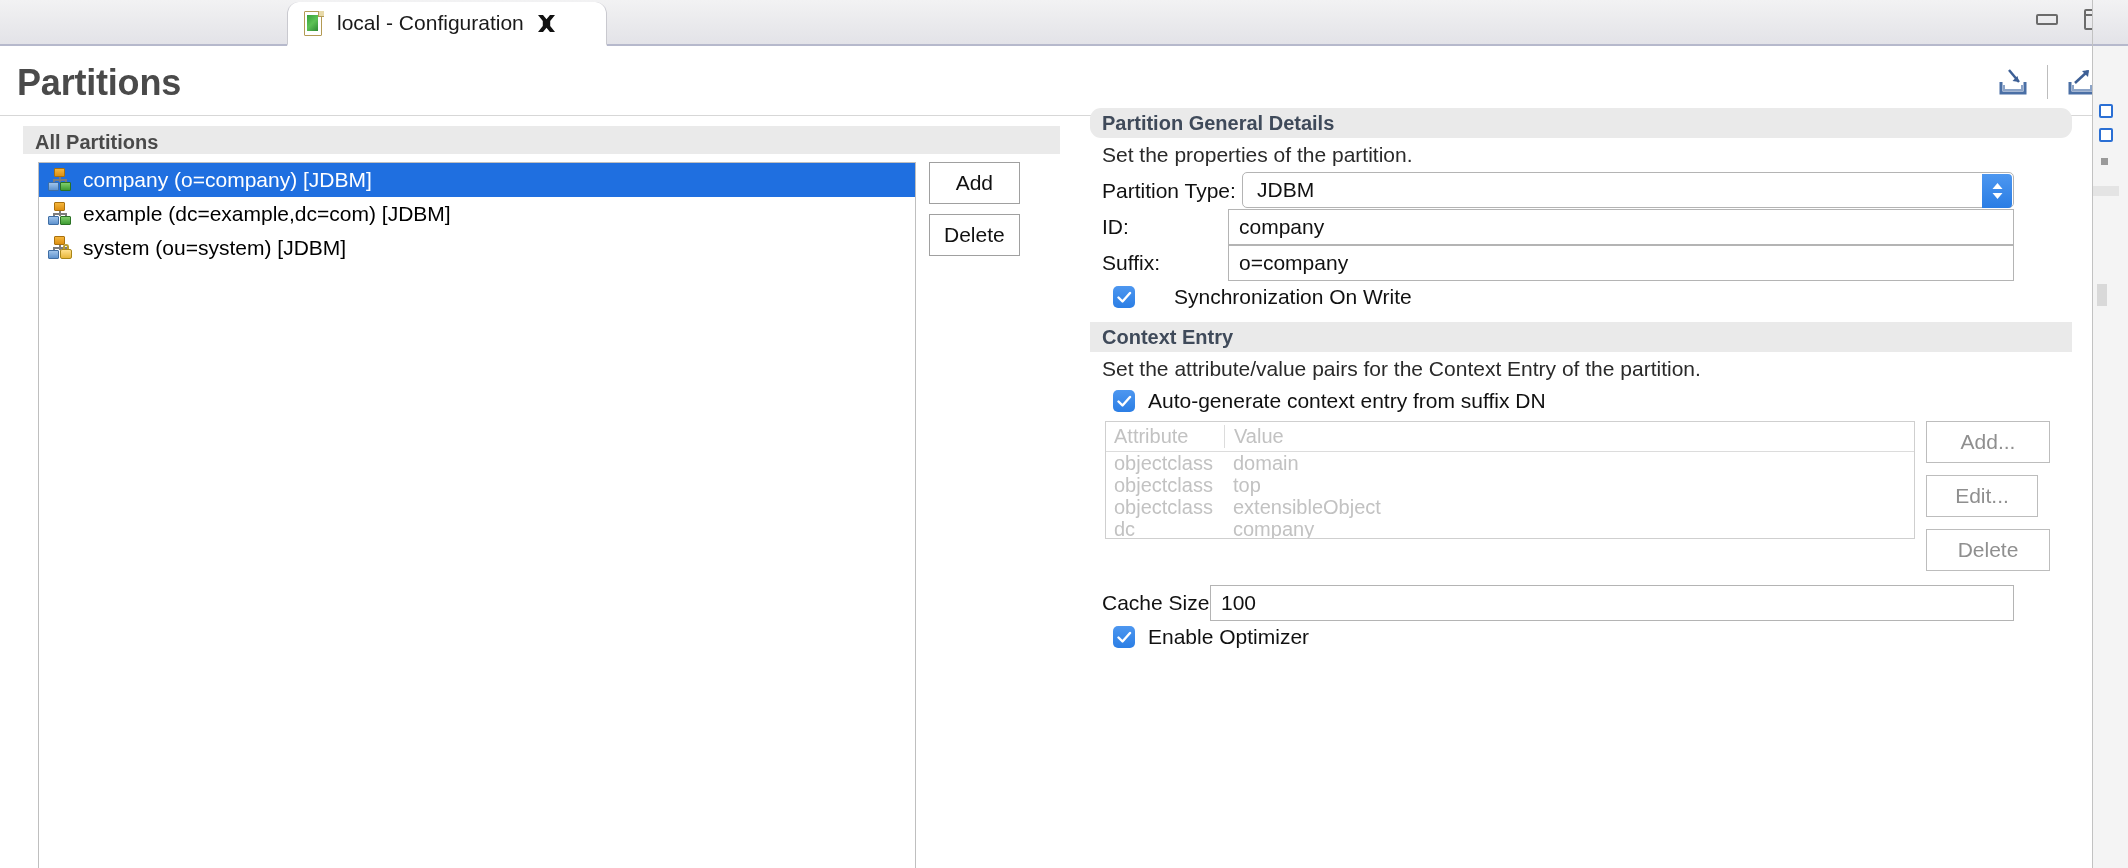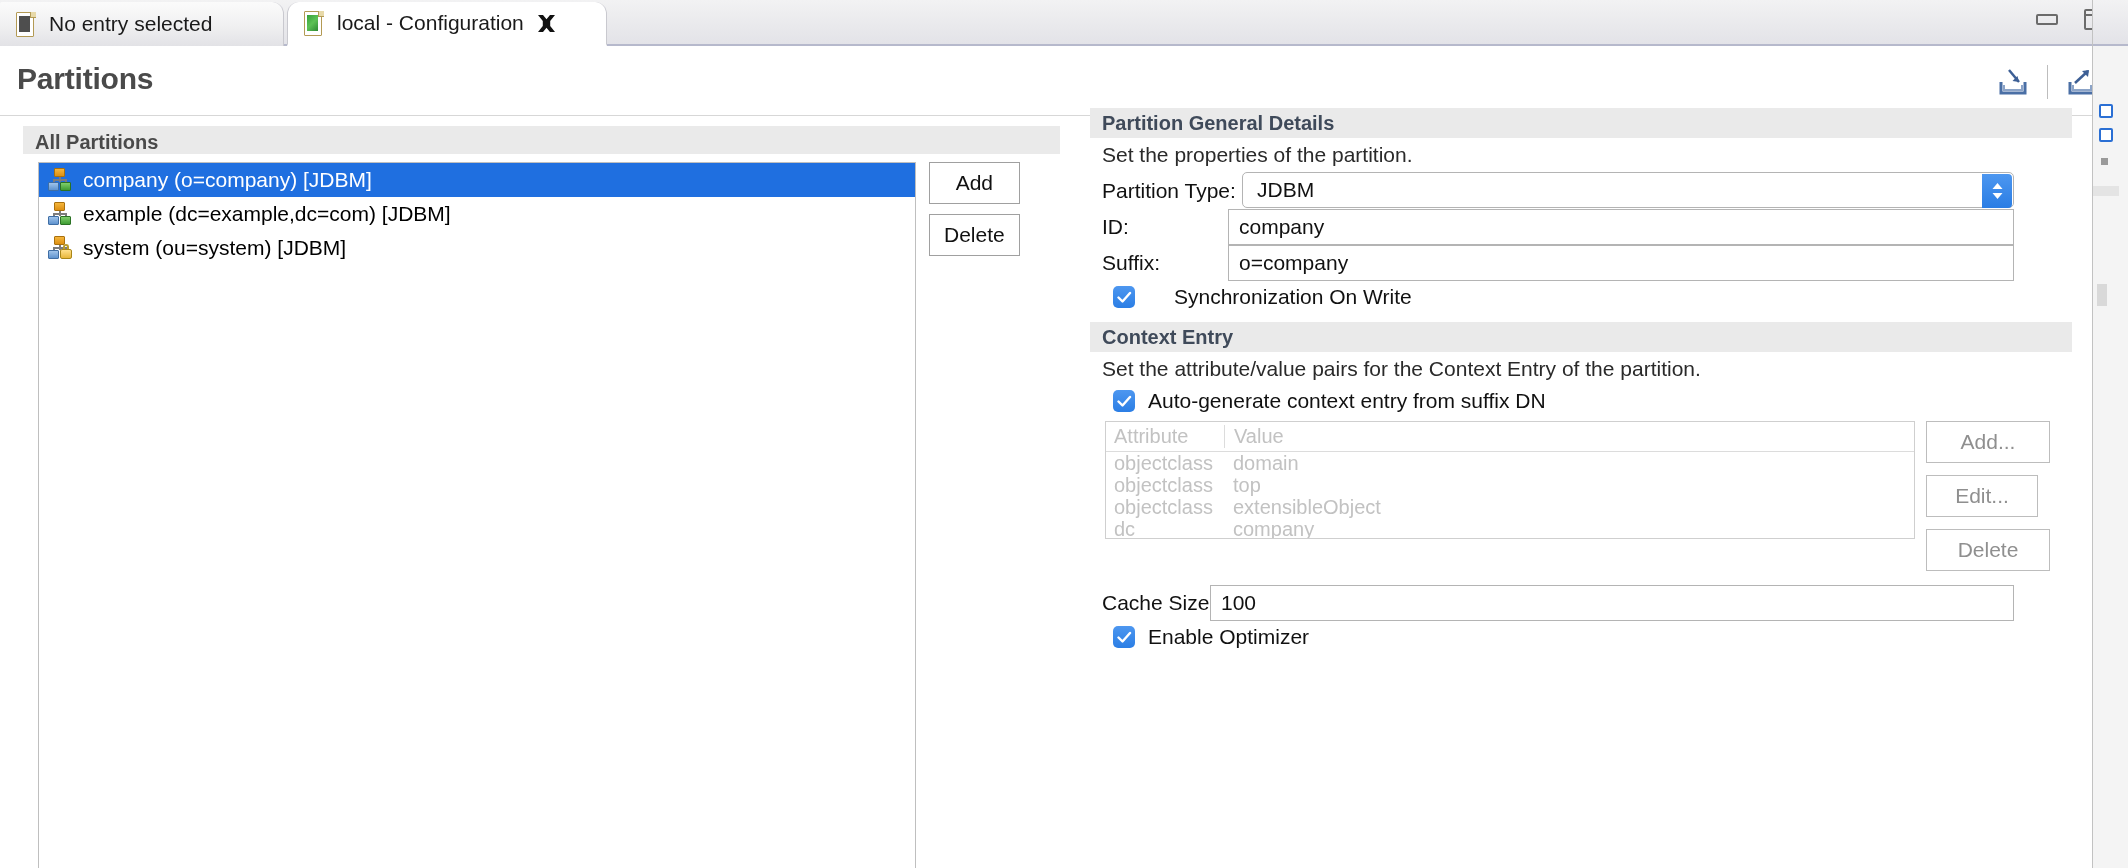--- a/index.html
+++ b/index.html
@@ -122,21 +122,21 @@
   .page-header {
     position: absolute;
     left: 0; top: 46px;
     width: 2128px; height: 70px;
     background: #ffffff;
     border-bottom: 1px solid #d7d7d7;
   }
   .page-title {
     position: absolute;
     left: 17px; top: 16px;
-    font-size: 30px;
+    font-size: 36px;
     font-weight: bold;
     color: #4a4a4a;
     letter-spacing: -0.2px;
   }
   .header-tools {
     position: absolute;
     right: 18px; top: 14px;
     display: flex;
     align-items: center;
     gap: 0px;
@@ -395,28 +395,20 @@
     background: #e4e4e4;
   }
 </style>
 </head>
 <body>
 
 <div class="app">
 
   <div class="tabbar">
 
-    <div class="tab tab-inactive">
-      <span class="doc-icon">
-        <span class="page"></span>
-          <span class="grid"></span>
-          <span class="fold"></span>
-      </span>
-      <span class="tab-label">No entry selected</span>
-    </div>
 
     <div class="tab tab-active">
       <span class="doc-icon green">
         <span class="page"></span>
           <span class="grid"></span>
           <span class="fold"></span>
       </span>
       <span class="tab-label">local - Configuration</span>
       <span class="close-x">
         <svg width="21" height="21" viewBox="0 0 21 21">
@@ -506,21 +498,21 @@
     </div>
 
     <div class="list-btns">
       <div class="plain-btn">Add</div>
       <div class="plain-btn">Delete</div>
     </div>
   </div>
 
   <div class="right-panel">
 
-    <div class="rp-strip" style="top:-9px;">
+    <div class="rp-strip" style="top:-9px;border-radius:11px;">
       <span class="rp-strip-label">Partition General Details</span>
     </div>
     <div class="rp-desc" style="top:26px;">Set the properties of the partition.</div>
 
     <div class="row-label" style="left:42px; top:62px;">Partition Type:</div>
     <div class="combo" style="left:182px; top:55px; width:772px;">
       <span>JDBM</span>
       <span class="combo-btn">
         <svg width="15" height="22" viewBox="0 0 15 22">
           <path d="M7.5 3 L12.5 9 L2.5 9 Z" fill="#ffffff"></path>

